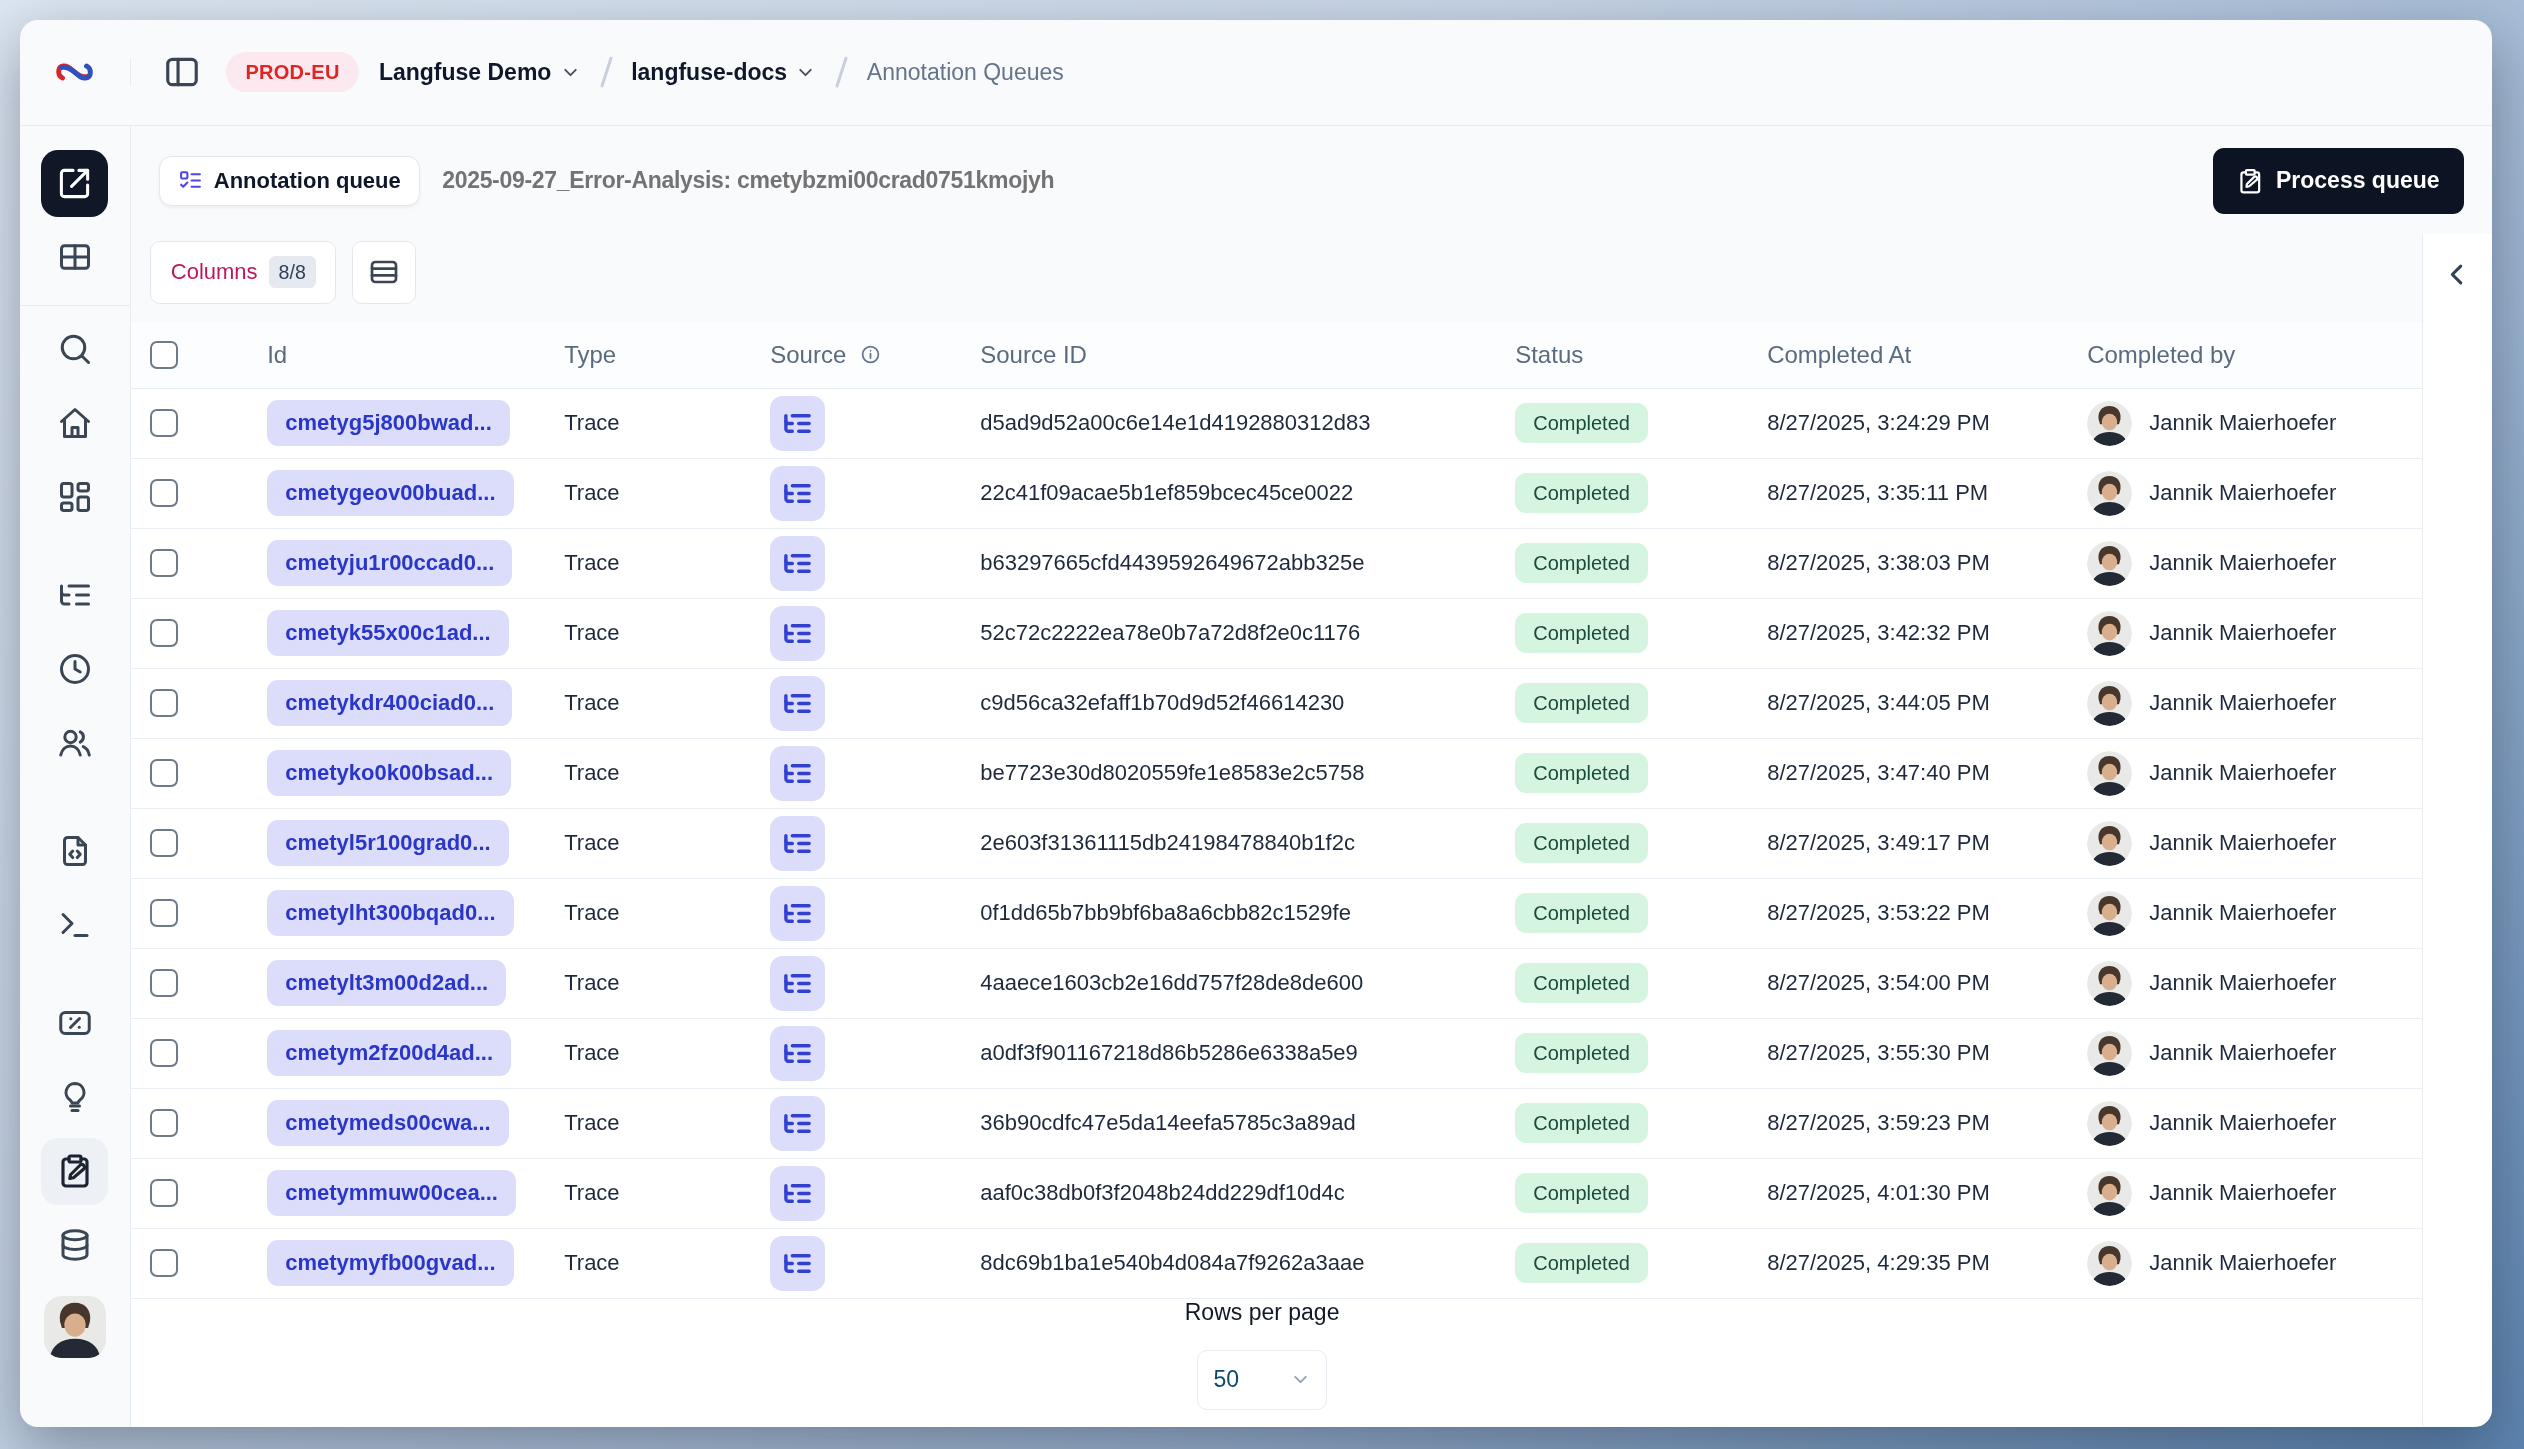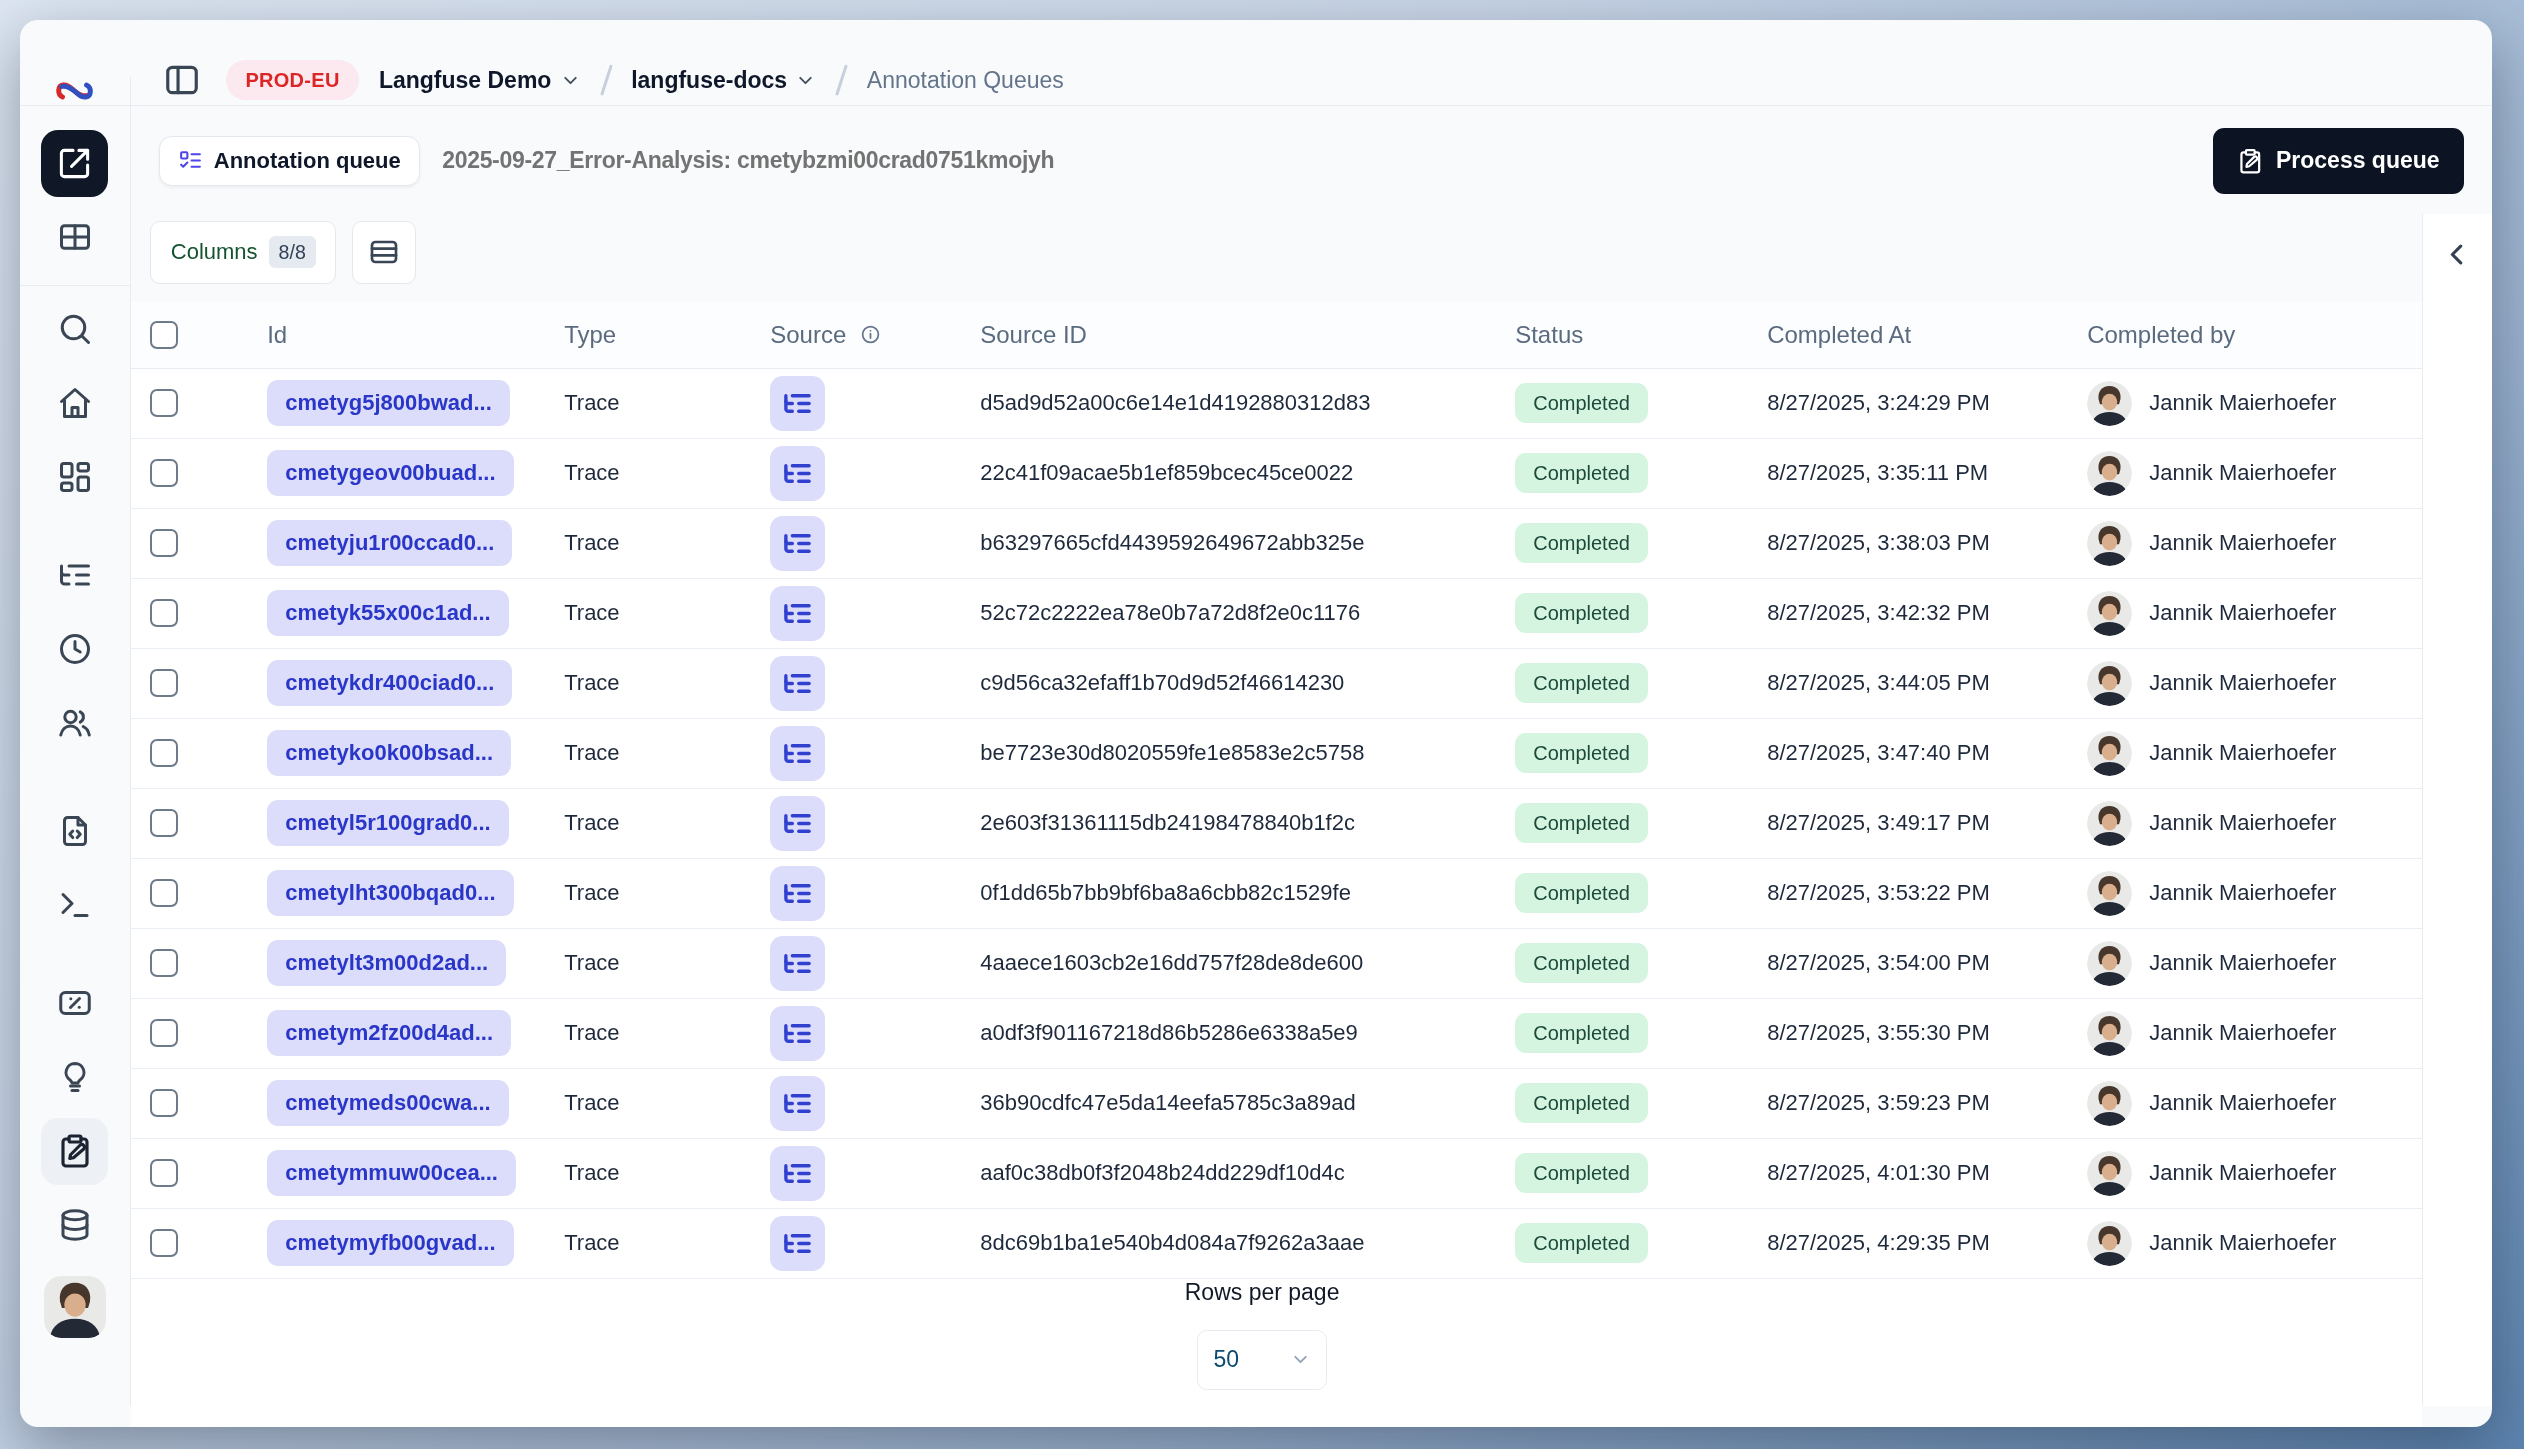--- a/index.html
+++ b/index.html
@@ -7,21 +7,21 @@
   body { background:linear-gradient(140deg,#dde6f2 0%,#c9d6e7 35%,#9db5d2 68%,#5d85b0 100%); }
 
   .window {
     position:absolute; left:19.6px; top:19.6px; width:2472px; height:1407px;
     background:#f8fafc; border-radius:18px; overflow:hidden;
     box-shadow:0 21px 63px rgba(15,23,42,.38);
     color:#0f172a;
   }
 
   
-  .topbar { height:86px; display:flex; align-items:flex-end; border-bottom:1.4px solid #e7ecf2; }
+  .topbar { height:106px; display:flex; align-items:center; border-bottom:1.4px solid #e7ecf2; }
   .logo-cell { width:111px; display:flex; align-items:center; justify-content:center; border-right:1.4px solid #e7ecf2; }
   .topbar-content { flex:1; display:flex; align-items:center; padding-left:26.6px; gap:19.6px; }
   .icon-btn-ghost { display:flex; align-items:center; justify-content:center; width:49px; height:49px; border-radius:9.8px; color:#3b4654; cursor:pointer; }
   .env-badge { background:#fce8ef; color:#dc2626; font-size:20px; font-weight:600; padding:8.4px 19.6px; border-radius:699px; letter-spacing:0.3px; }
   .crumb { display:flex; align-items:center; gap:8.4px; font-size:23px; font-weight:600; color:#0f172a; }
   .crumb .chev { color:#46505e; display:flex; }
   .slash { width:2.8px; height:32px; background:#c6cfdb; transform:rotate(18deg); border-radius:1.4px; margin:0 4.2px; }
   .crumb-muted { font-size:23px; color:#64748b; font-weight:400; }
 
   
@@ -47,21 +47,21 @@
   .process-btn { display:flex; align-items:center; gap:12.6px; background:#0c1322; color:#ffffff; border-radius:11.2px; padding:0 24px; height:66px; font-size:23px; font-weight:600; cursor:pointer; flex:none; }
 
   .content-row { flex:1; display:flex; min-height:0; }
   .table-col { flex:1; display:flex; flex-direction:column; min-width:0; }
   .right-rail { width:70px; border-left:1.4px solid #e7ecf2; background:#ffffff; display:flex; justify-content:center; padding-top:18px; }
   .collapse-btn { width:45px; height:45px; display:flex; align-items:center; justify-content:center; color:#334155; cursor:pointer; }
 
   
   .toolbar { display:flex; align-items:center; gap:15.4px; padding:7px 0 18px 19.6px; }
   .columns-btn { display:flex; align-items:center; gap:11.2px; background:#ffffff; border:1.4px solid #e3e8ef; border-radius:9.8px; height:63px; padding:0 19.6px; cursor:pointer; }
-  .columns-btn .lbl { font-size:22px; font-weight:500; color:#14532d; }
+  .columns-btn .lbl { font-size:22px; font-weight:500; color:#be185d; }
   .count-chip { background:#e5eaf1; border-radius:6.3px; padding:4.2px 9.8px; font-size:19.6px; color:#334155; }
   .rowheight-btn { width:64px; height:63px; display:flex; align-items:center; justify-content:center; background:#ffffff; border:1.4px solid #e3e8ef; border-radius:9.8px; color:#3b4654; cursor:pointer; }
 
   
   .table { display:flex; flex-direction:column; background:#ffffff; }
   .thead, .trow { display:flex; align-items:center; padding-left:19.6px; }
   .thead { height:67px; border-bottom:1.4px solid #e7ecf2; color:#5b6b7f; font-size:24px; font-weight:500; background:#fcfdfe;text-align:right; }
   .trow { height:70px; border-bottom:1.4px solid #eaeff5; background:#ffffff; font-size:22px; color:#1e293b; }
   .cell { display:flex; align-items:center; overflow:hidden; white-space:nowrap; }
   .c-check { width:117px; flex:none; }

